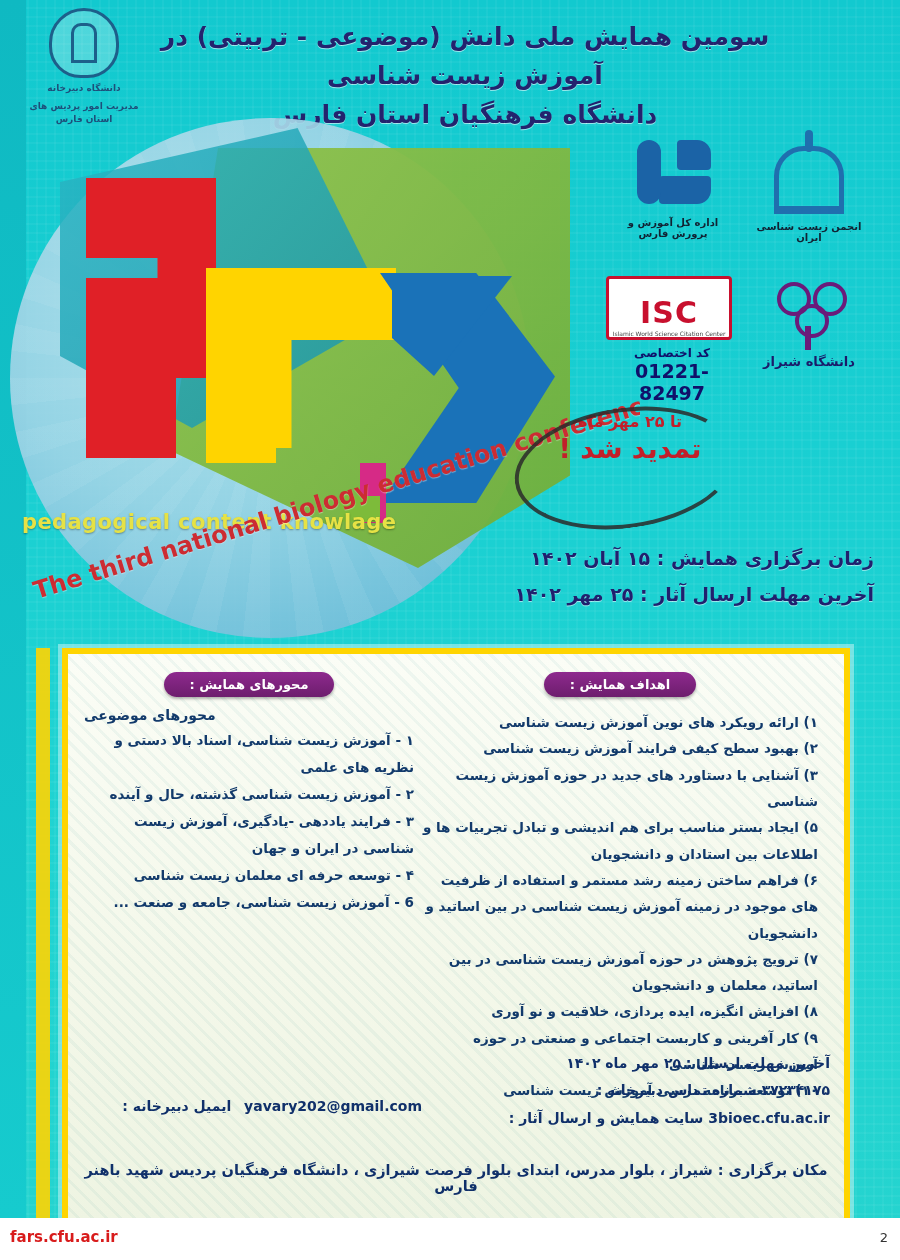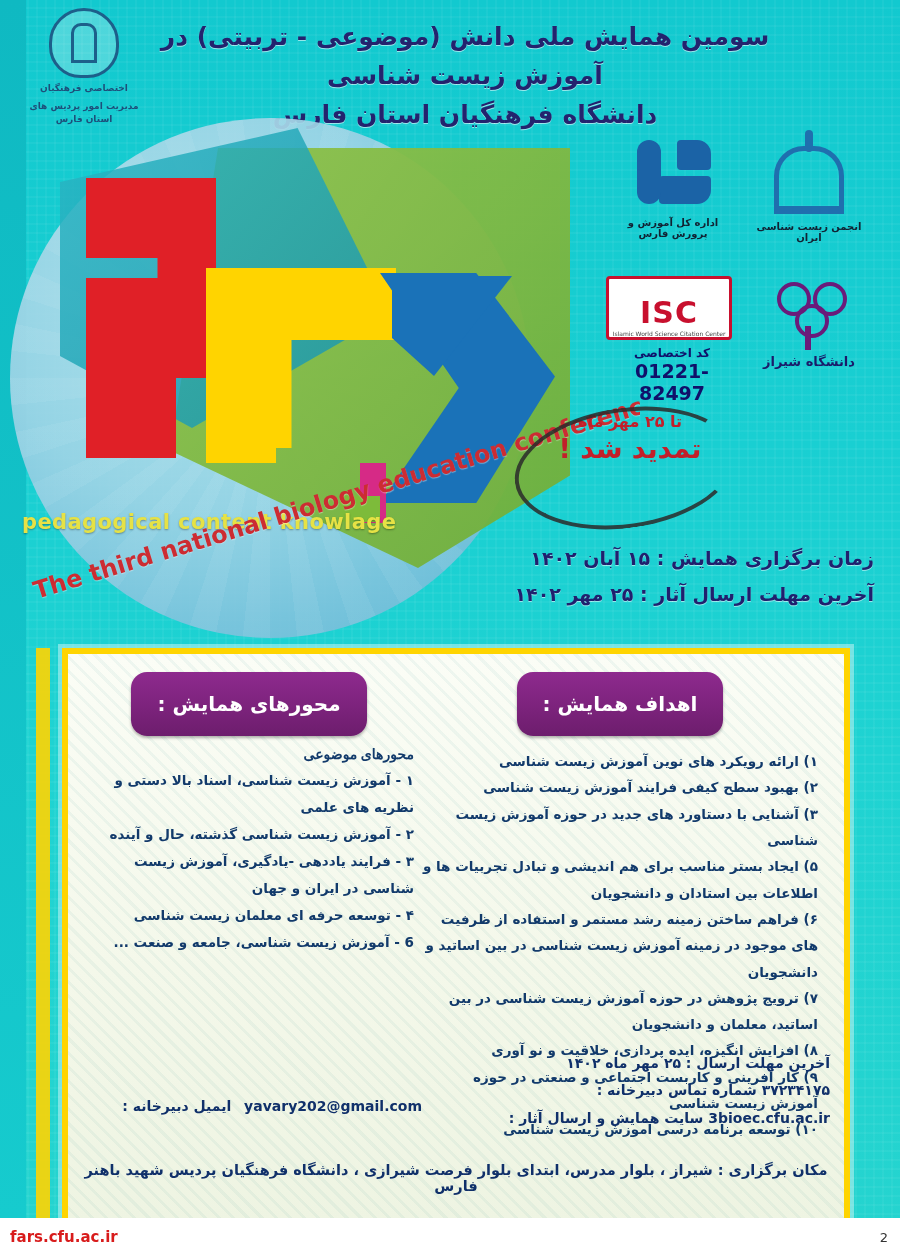--- a/index.html
+++ b/index.html
@@ -213,37 +213,37 @@
     box-shadow:0 0 0 4px rgba(255,255,255,.4);
   }
   .panel-pattern{
     position:absolute;inset:0;
     background-image:repeating-linear-gradient(45deg, rgba(0,120,120,.05) 0 3px, transparent 3px 10px);
     pointer-events:none;
   }
   .pill{
     display:inline-block;
     background:linear-gradient(180deg,#8e2a8e,#6d1d6d);
-    color:#fff;font-weight:bold;font-size:20px;
-    padding:20px 26px;border-radius:16px;
+    color:#fff;font-weight:bold;font-size:13px;
+    padding:5px 26px;border-radius:16px;
     box-shadow:0 2px 3px rgba(0,0,0,.3);
   }
   .col-goals{
     position:absolute;right:14px;top:18px;width:420px;text-align:right;
   }
   .col-axes{
     position:absolute;left:16px;top:18px;width:330px;text-align:right;
   }
   .head-wrap{text-align:center;margin-bottom:10px;}
   .goal-list{
     color:#123a6b;font-size:13.5px;line-height:1.95;font-weight:bold;margin:12px;padding:0;list-style:none;
   }
   .goal-list li{margin:0;}
   .axes-sub{
-    color:#123a6b;font-size:14px;font-weight:bold;text-align:right;margin-bottom:4px;font-family:Liberation Serif, serif;
+    color:#123a6b;font-size:14px;font-weight:bold;text-align:left;margin-bottom:4px;
   }
   .axes-list{
     color:#123a6b;font-size:13.5px;line-height:2.0;font-weight:bold;margin:0;padding:0;list-style:none;
     text-align:right;
   }
   
   .contact{
     position:absolute;right:14px;bottom:92px;width:430px;text-align:right;
     color:#10306a;font-weight:bold;font-size:14px;line-height:1.95;
   }
@@ -274,21 +274,21 @@
 </head>
 <body>
 
 <div class="poster">
   <div class="pattern"></div>
   <div class="teal-edge-left"></div>
 
   <div class="header">
     <div class="uni-logo">
       <div class="uni-mark"></div>
-      <div class="uni-text">اختصاصی فرهنگیان</div>
+      <div class="uni-text">دانشگاه دبیرخانه</div>
       <div class="uni-text">مدیریت امور پردیس های استان فارس</div>
     </div>
     <div class="title-block">
       <div class="title-line1">سومین همایش ملی دانش (موضوعی - تربیتی) در آموزش زیست شناسی</div>
       <div class="title-line2">دانشگاه فرهنگیان استان فارس</div>
     </div>
   </div>
 
   <div class="art">
     <div class="circle-bg"></div>

